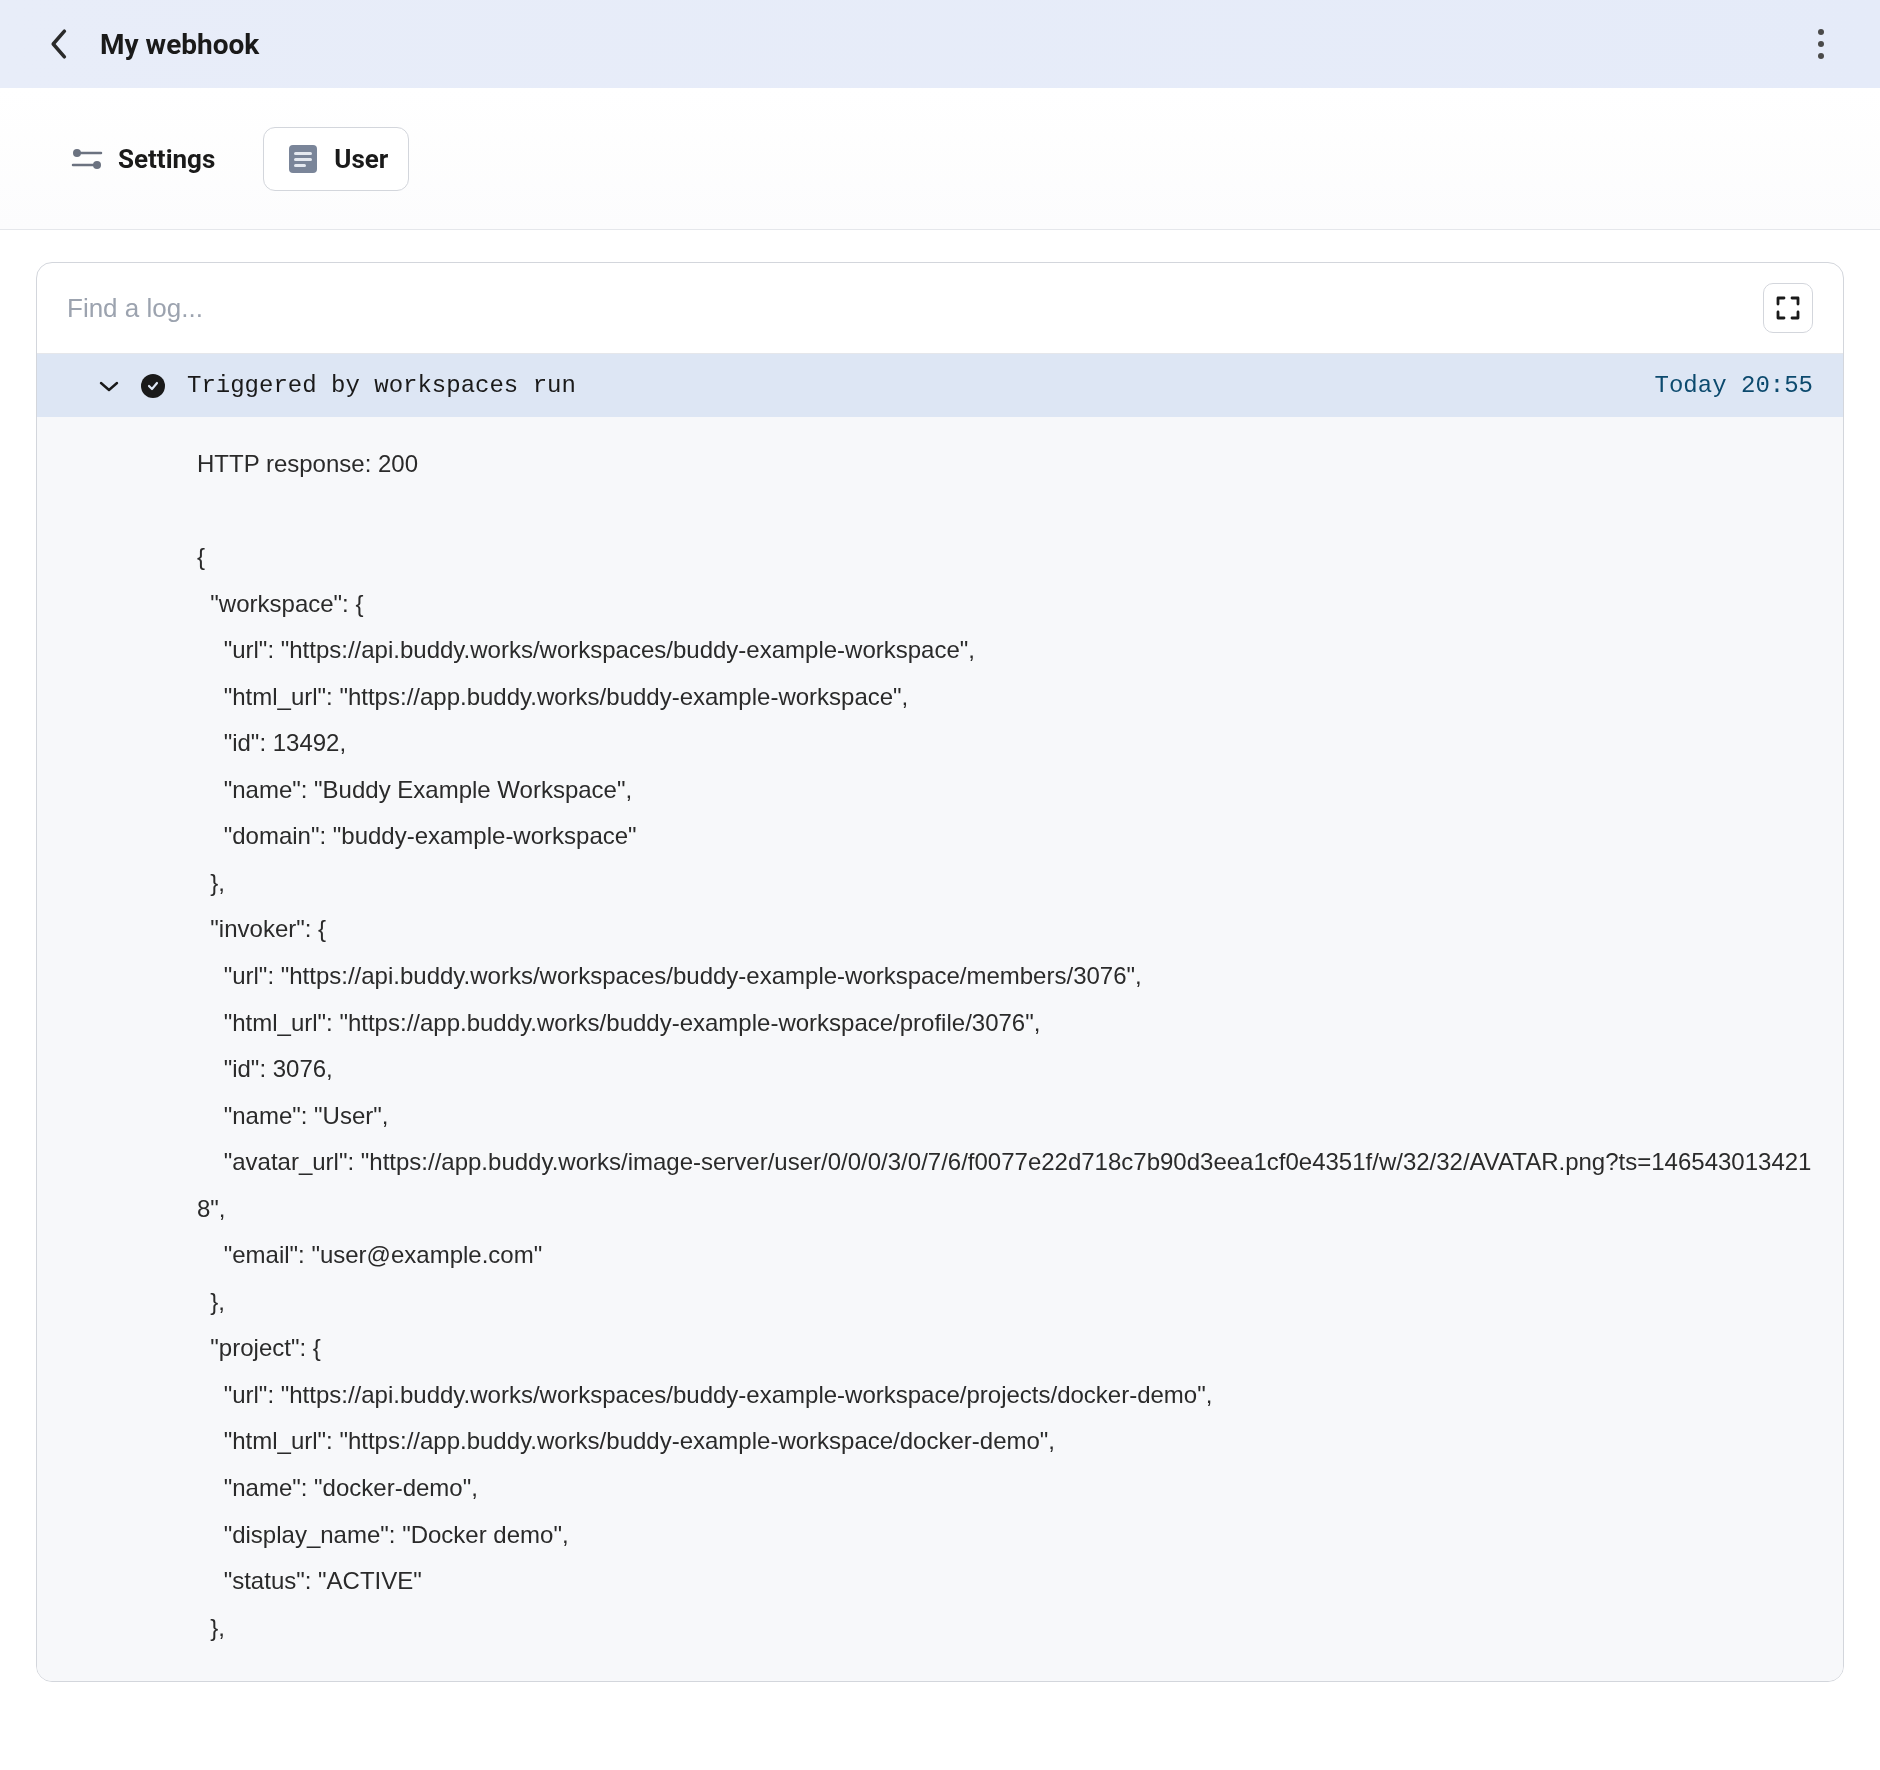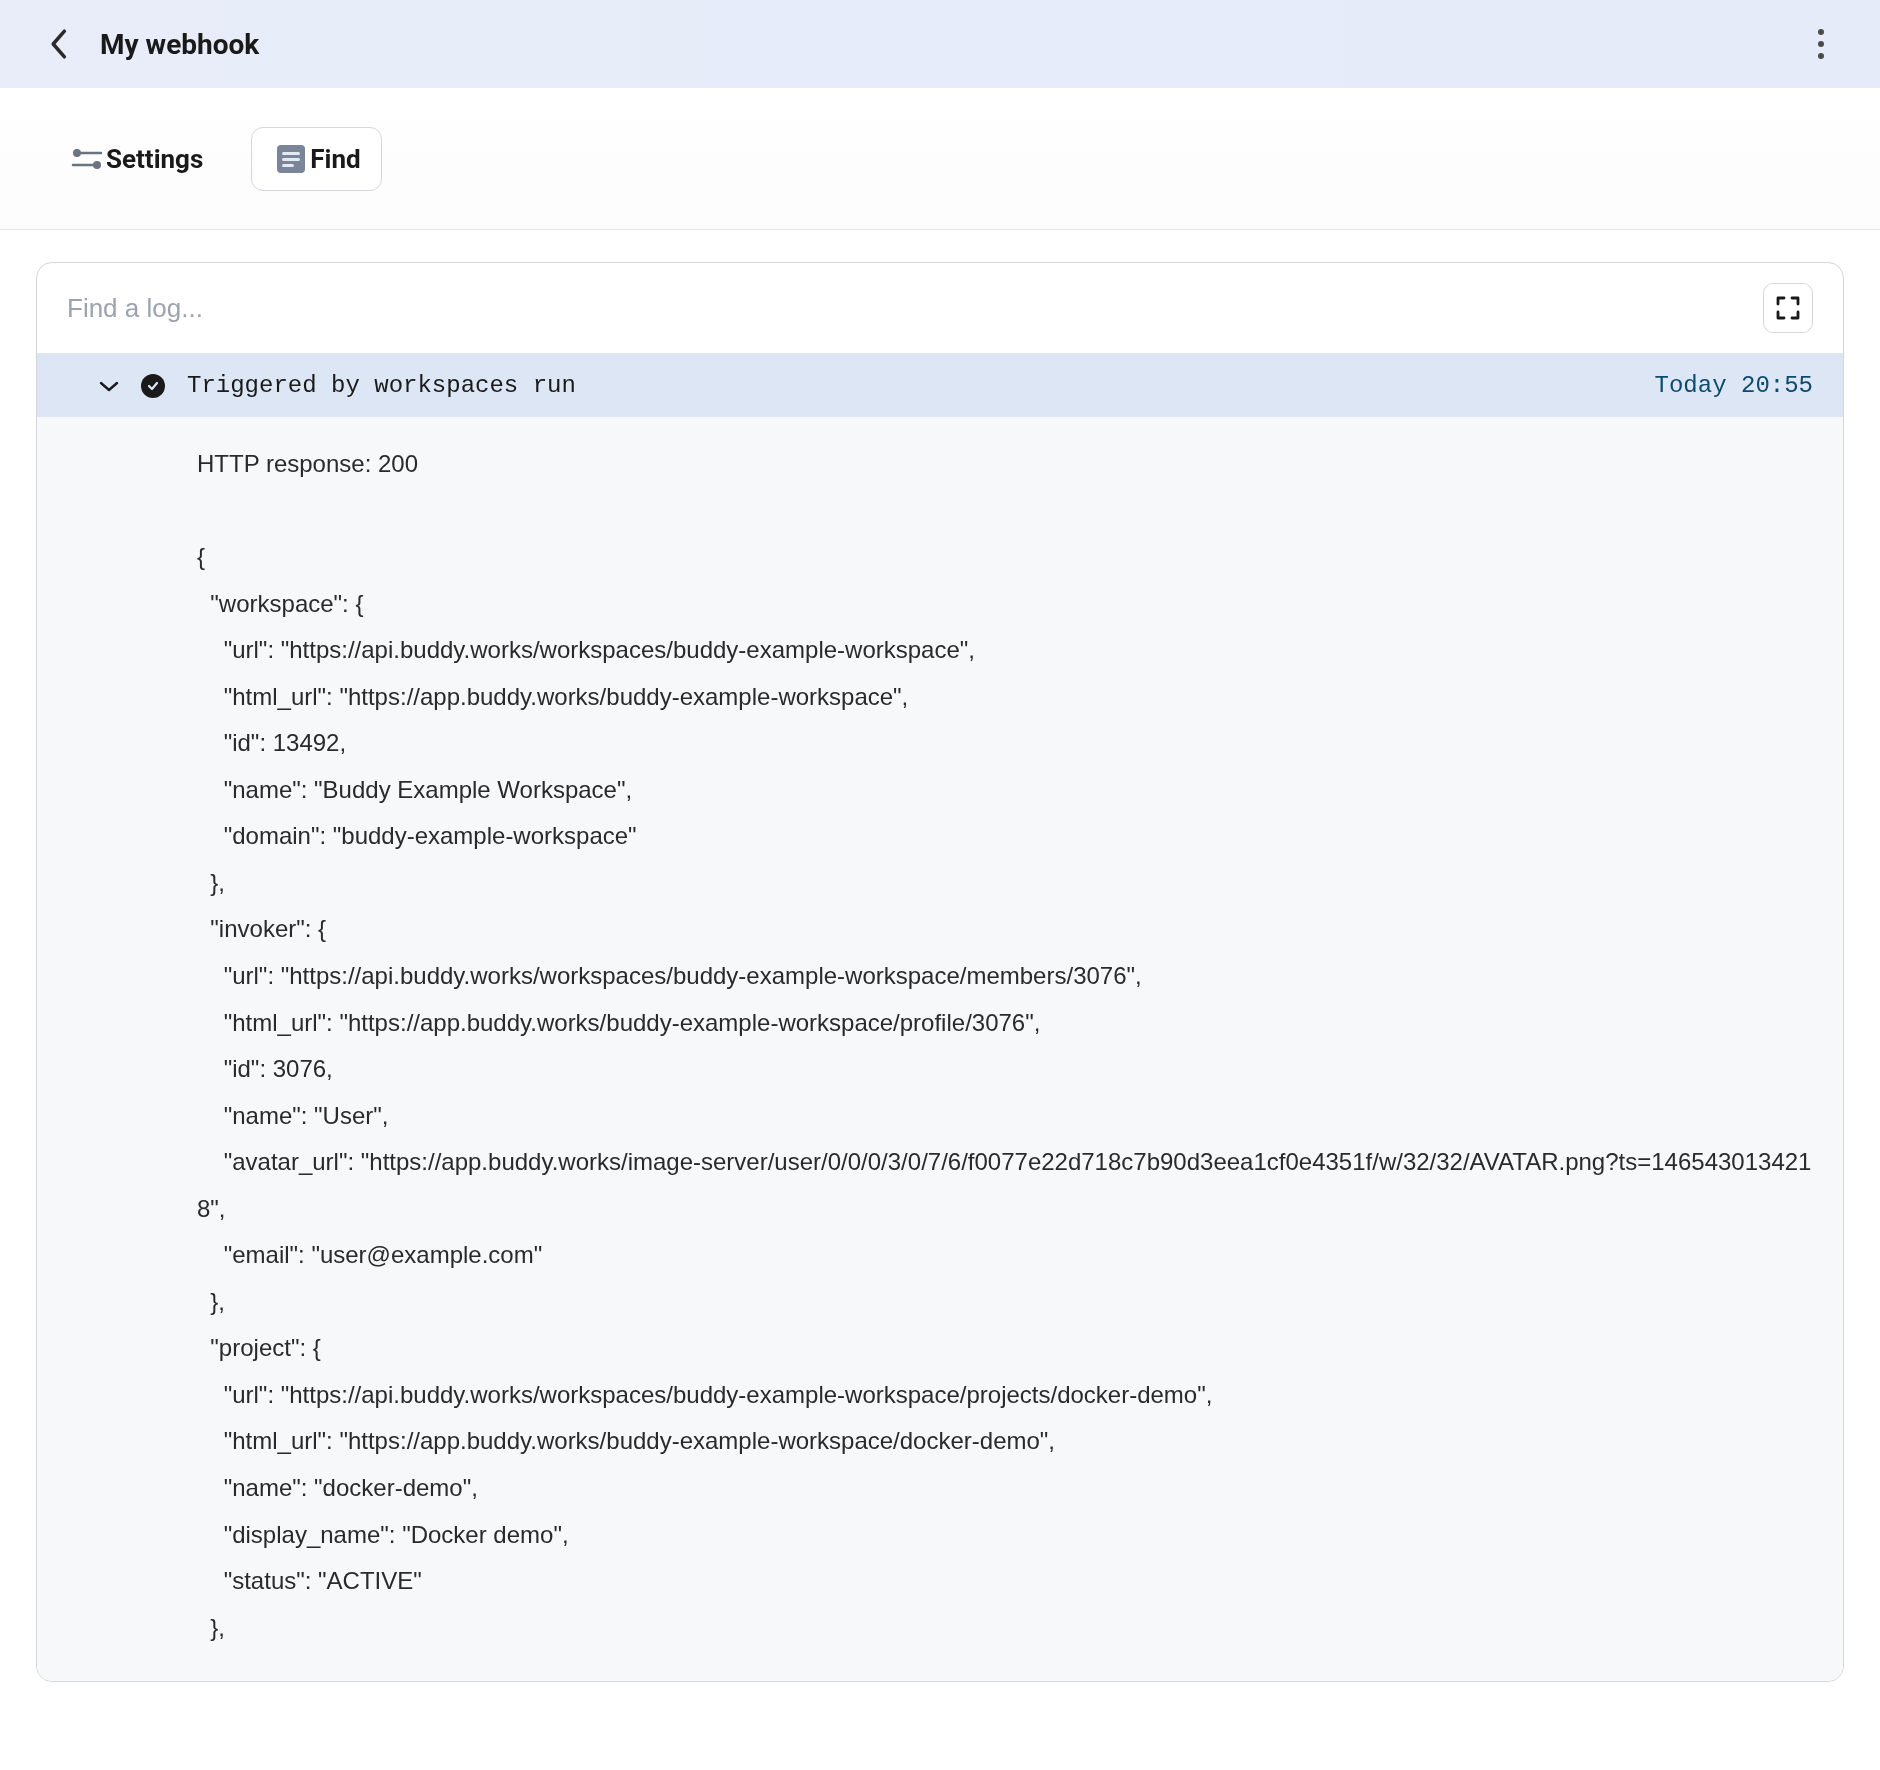--- a/index.html
+++ b/index.html
@@ -47,21 +47,21 @@
       background: linear-gradient(to bottom, #ffffff, #fcfcfd);
       padding: 28px 48px 0 48px;
       display: flex;
       gap: 28px;
       align-items: center;
       height: 142px;
     }
     .tab-item {
       display: flex;
       align-items: center;
-      gap: 0;
+      gap: 12px;
       font-weight: 700;
       font-size: 26px;
       color: #1a1a1a;
       cursor: pointer;
       padding: 12px 20px;
       margin-bottom: 28px;
     }
     .tab-item.active {
       border: 1px solid #d3d6dc;
       border-radius: 12px;
@@ -183,21 +183,21 @@
   </div>
   <div class="tab-item active">
     <div class="tab-icon">
       <svg width="34" height="34" viewBox="0 0 34 34">
         <rect x="3" y="3" width="28" height="28" rx="4" fill="#7a8599"></rect>
         <rect x="8" y="10" width="18" height="3" rx="1.5" fill="#e5e9f0"></rect>
         <rect x="8" y="16" width="18" height="3" rx="1.5" fill="#e5e9f0"></rect>
         <rect x="8" y="22" width="12" height="3" rx="1.5" fill="#e5e9f0"></rect>
       </svg>
     </div>
-    <span>Find</span>
+    <span>User</span>
   </div>
 </div>
 
 <div class="content-area">
   <div class="log-panel">
     <div class="search-row">
       <input class="search-input" type="text" placeholder="Find a log..." style="">
       <div class="expand-btn">
         <svg width="28" height="28" viewBox="0 0 28 28">
           <path d="M4 10 L4 4 L10 4" stroke="#1a1a1a" stroke-width="2.8" fill="none" stroke-linecap="round" stroke-linejoin="round"></path>

